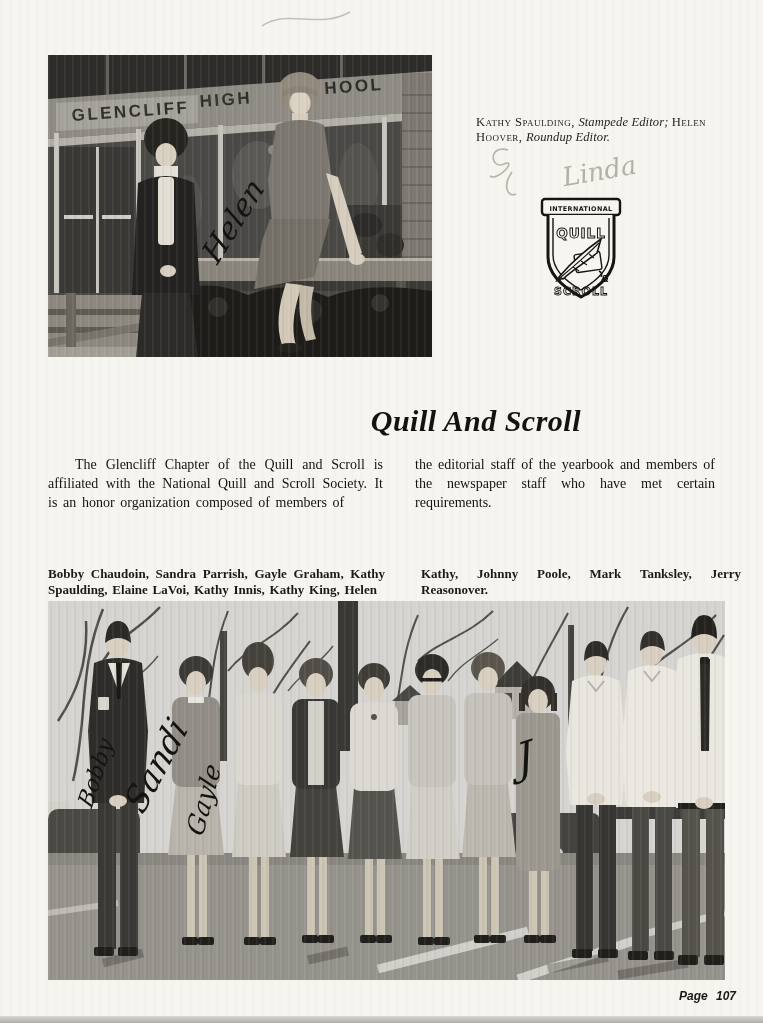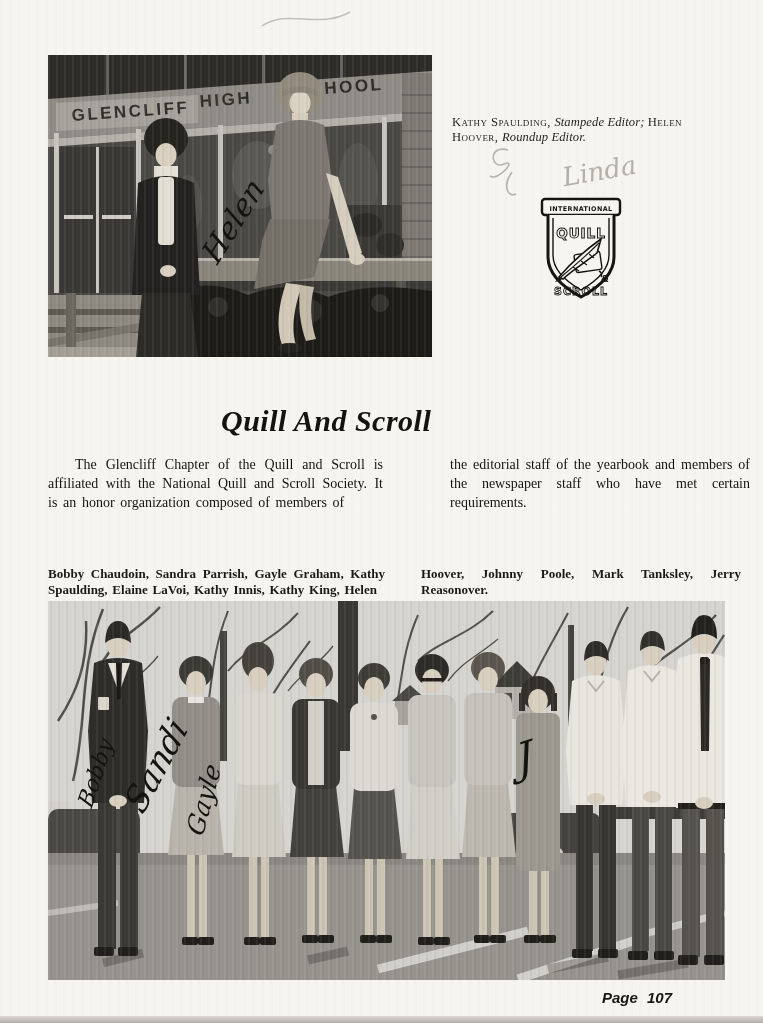--- a/index.html
+++ b/index.html
@@ -10,47 +10,47 @@
     font-family:"Liberation Serif",serif;color:#1b1a17;
   }
   .photo{position:absolute;overflow:hidden;background:#6b6966;}
   .photo svg{display:block;}
   .photo::after{
     content:"";position:absolute;inset:0;pointer-events:none;
     background:repeating-linear-gradient(90deg,rgba(255,255,255,.055) 0 2px,rgba(0,0,0,.035) 2px 4px,transparent 4px 8px);
   }
   .photo-top{left:48px;top:55px;width:384px;height:302px;}
   .photo-group{left:48px;top:601px;width:677px;height:379px;}
-  .cap{position:absolute;left:452px;top:115px;width:254px;font-size:12.6px;line-height:14.8px;color:#201f1c;margin:0;letter-spacing:.1px;}
+  .cap{position:absolute;left:476px;top:115px;width:254px;font-size:12.6px;line-height:14.8px;color:#201f1c;margin:0;letter-spacing:.1px;}
   .sc{font-variant:small-caps;letter-spacing:.45px;}
   .it{font-style:italic;}
   .badge{position:absolute;left:539px;top:197px;width:84px;height:106px;}
-  .title{position:absolute;left:221px;top:404px;width:360px;margin:0;text-align:left;
+  .title{position:absolute;left:221px;top:404px;width:360px;margin:0;text-align:right;
     font-size:30px;font-weight:bold;font-style:italic;letter-spacing:.5px;color:#141310;}
   .bodycol{position:absolute;top:455px;margin:0;font-size:14px;line-height:19px;
     text-align:justify;word-spacing:2.2px;color:#141310;}
   .bodycol.left{left:48px;width:335px;text-indent:27px;}
-  .bodycol.right{left:415px;width:300px;margin-left:35px;}
+  .bodycol.right{left:415px;width:300px;}
   .gcap{position:absolute;top:566px;margin:0;font-size:13px;line-height:15.8px;color:#1b1a17;text-align:justify;word-spacing:1.5px;font-weight:bold;}
   .gcap.left{left:48px;width:337px;}
   .gcap.right{left:421px;width:320px;}
   .sig{position:absolute;font-family:"DejaVu Serif",serif;font-style:italic;color:#14130f;
     white-space:nowrap;text-align:center;transform-origin:center;z-index:5;}
   .sig-helen{left:178px;top:203px;width:110px;font-size:30px;transform:rotate(-58deg) skewX(-6deg);}
   .sig-bobby{left:64px;top:765px;width:60px;font-size:22px;transform:rotate(-72deg) skewX(-8deg);}
   .sig-sandi{left:106px;top:745px;width:100px;font-size:34px;transform:rotate(-62deg) skewX(-8deg);}
   .sig-gayle{left:164px;top:785px;width:80px;font-size:25px;transform:rotate(-75deg) skewX(-8deg);}
   .sig-j{left:480px;top:733px;width:90px;font-size:42px;transform:rotate(-18deg) skewX(-10deg);}
   .pencil{position:absolute;font-family:"DejaVu Serif",serif;font-style:italic;
     color:rgba(125,120,112,.55);white-space:nowrap;transform-origin:center;}
   .pencil-linda{left:562px;top:156px;font-size:26px;transform:rotate(-10deg);}
   .pencil-mark{position:absolute;}
-  .pagenum{position:absolute;left:602px;top:989px;width:112px;
+  .pagenum{position:absolute;left:624px;top:989px;width:112px;text-align:right;
     font-family:"Liberation Sans",sans-serif;font-weight:bold;font-style:italic;
-    font-size:15px;word-spacing:5px;color:#191815;}
+    font-size:12px;word-spacing:5px;color:#191815;}
   .strip{position:absolute;left:0;top:1016px;width:763px;height:7px;
     background:linear-gradient(180deg,#d9d6d1,#b2afaa);}
   .face{fill:#d8cfc0;}
   .leg{fill:#cdc5b4;}
   .shoe{fill:#201f1c;}
   .signtext{font-family:"Liberation Sans",sans-serif;font-weight:bold;font-size:17px;letter-spacing:2.5px;fill:#21201d;opacity:.88;}
   .badgetext{font-family:"DejaVu Sans",sans-serif;font-weight:bold;}
 </style>
 </head>
 <body>
@@ -182,21 +182,21 @@
       <text class="badgetext" x="62" y="85" font-size="9" fill="#16150f">&amp;</text>
       <text class="badgetext" x="42" y="98" text-anchor="middle" font-size="11" letter-spacing="1" fill="none" stroke="#16150f" stroke-width=".9">SCROLL</text>
     </svg>
   </div>
 
   <h1 class="title">Quill And Scroll</h1>
   <p class="bodycol left">The Glencliff Chapter of the Quill and Scroll is affiliated with the National Quill and Scroll Society. It is an honor organization composed of members of</p>
   <p class="bodycol right">the editorial staff of the yearbook and members of the newspaper staff who have met certain requirements.</p>
 
   <p class="gcap left">Bobby Chaudoin, Sandra Parrish, Gayle Graham, Kathy Spaulding, Elaine LaVoi, Kathy Innis, Kathy King, Helen</p>
-  <p class="gcap right">Hoover, Johnny Poole, Mark Tanksley, Jerry Reasonover.</p>
+  <p class="gcap right">Kathy, Johnny Poole, Mark Tanksley, Jerry Reasonover.</p>
 
   <figure class="photo photo-group" style="margin:0">
     <svg viewBox="0 0 677 379" width="677" height="379">
       <rect width="677" height="379" fill="#d6d4d0"></rect>
 
       <g stroke="#514f4a" fill="none">
         <path d="M25,180 C40,120 30,70 55,8 M55,60 C70,35 90,30 112,6 M10,120 C30,90 40,60 38,20" stroke-width="2.5"></path>
         <path d="M150,160 C165,100 160,60 180,10 M180,70 C200,45 225,40 250,12 M210,120 C225,90 240,70 262,40" stroke-width="2"></path>
         <path d="M340,140 C355,95 350,60 370,14 M370,60 C390,40 420,35 445,10 M470,120 C480,80 500,50 520,12" stroke-width="2"></path>
         <path d="M545,110 C555,70 560,40 580,6 M590,80 C610,55 640,45 668,14 M630,110 C645,80 660,60 676,34" stroke-width="2.2"></path>

